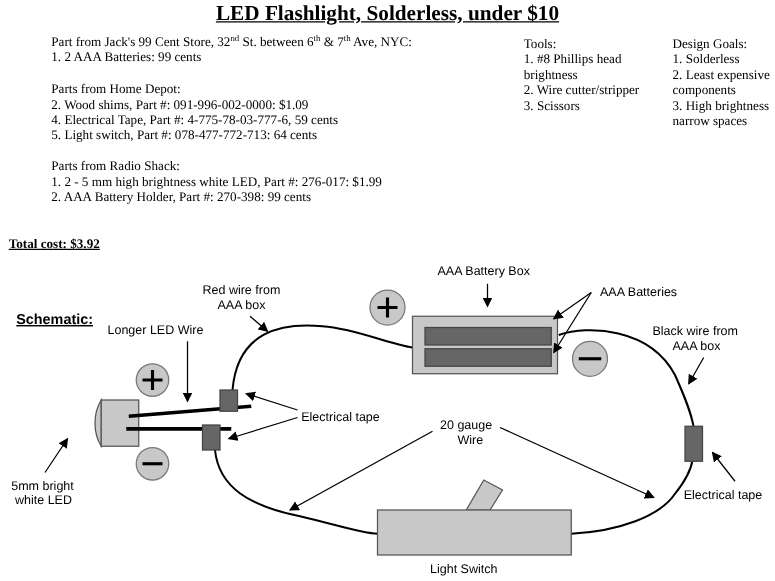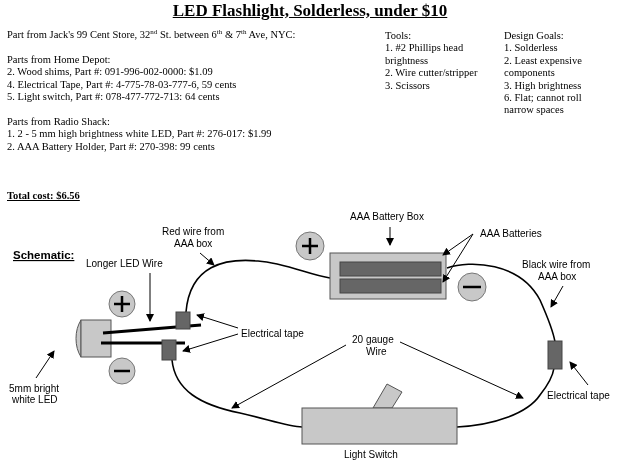--- a/index.html
+++ b/index.html
@@ -1,59 +1,59 @@
 <!DOCTYPE html>
 <html><head>
 <meta charset="utf-8">
 <style>
   html, body { margin:0; padding:0; background:#fff; }
   body { width:620px; height:465px; position:relative; overflow:hidden; font-family:"Liberation Serif", serif; color:#000; }
   .title { position:absolute; left:0; width:620px; top:1px; text-align:center; font-weight:bold; font-size:17px; text-decoration:underline; }
-  .block { position:absolute; font-size:10.5px; line-height:12.4px; white-space:nowrap; }
+  .block { position:absolute; font-size:10.5px; line-height:12.4px; white-space:nowrap;margin-left:34px; }
   .block div { height:12.4px; }
   .gap { height:12.4px; }
   sup { font-size:7px; line-height:0; vertical-align:super; }
   .total { position:absolute; left:7px; top:190px; font-size:10.5px; font-weight:bold; text-decoration:underline; }
   svg text { font-family:"Liberation Sans", sans-serif; }
 </style>
 </head>
 <body>
 
 <div class="title">LED Flashlight, Solderless, under $10</div>
 
 <div class="block" style="left:7px; top:29px;">
   <div><span>Part from Jack's 99 Cent Store, 32</span><sup>nd</sup><span> St. between 6</span><sup>th</sup><span> &amp; 7</span><sup>th</sup><span> Ave, NYC:</span></div>
+  <div>1.  2 AAA Batteries: 99 cents</div>
   <div class="gap"></div>
   <div>Parts from Home Depot:</div>
   <div>2.  Wood shims, Part #: 091-996-002-0000: $1.09</div>
   <div>4.  Electrical Tape, Part #: 4-775-78-03-777-6, 59 cents</div>
   <div>5.  Light switch, Part #: 078-477-772-713: 64 cents</div>
   <div class="gap"></div>
   <div>Parts from Radio Shack:</div>
   <div>1.  2 - 5 mm high brightness white LED, Part #: 276-017: $1.99</div>
   <div>2.  AAA Battery Holder, Part #: 270-398: 99 cents</div>
 </div>
 
-<div class="total">Total cost:  $6.56</div>
+<div class="total">Total cost:  $3.92</div>
 
 <div class="block" style="left:385px; top:30px;">
   <div>Tools:</div>
-  <div>1.  #2 Phillips head</div>
+  <div>1.  #8 Phillips head</div>
   <div>brightness</div>
   <div>2.  Wire cutter/stripper</div>
   <div>3.  Scissors</div>
 </div>
 
 <div class="block" style="left:504px; top:30px;">
   <div>Design Goals:</div>
   <div>1.  Solderless</div>
   <div>2.  Least expensive</div>
   <div>components</div>
   <div>3.  High brightness</div>
-  <div>6.  Flat; cannot roll</div>
   <div>narrow spaces</div>
 </div>
 
 <svg width="620" height="465" viewBox="0 0 620 465" style="position:absolute;left:0;top:0;" xmlns="http://www.w3.org/2000/svg">
   <defs>
     <marker id="arr" markerWidth="8" markerHeight="8" refX="7" refY="4" orient="auto" markerUnits="userSpaceOnUse">
       <path d="M0,0 L8,4 L0,8 z" fill="#000"></path>
     </marker>
   </defs>
 

